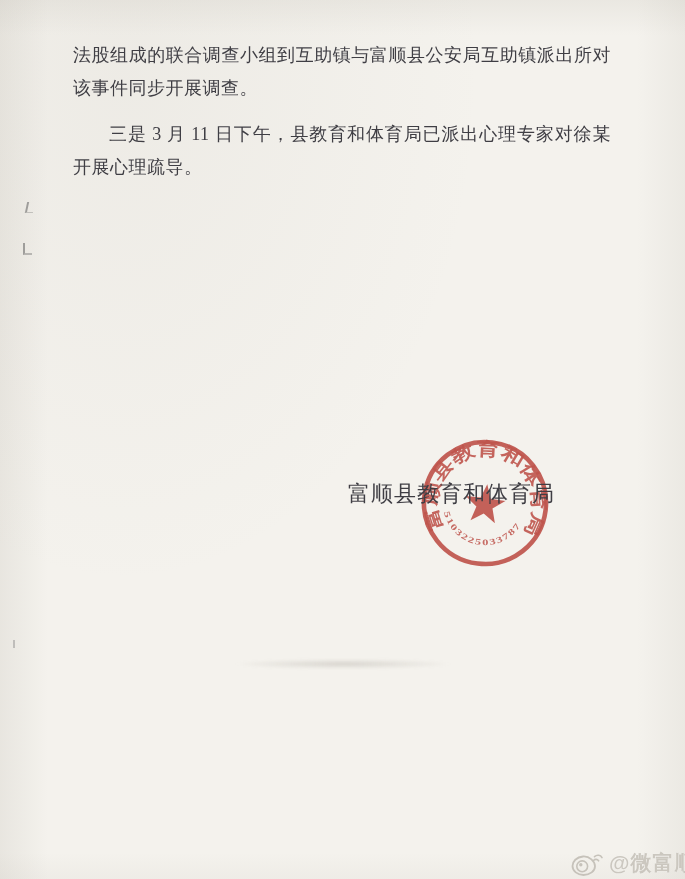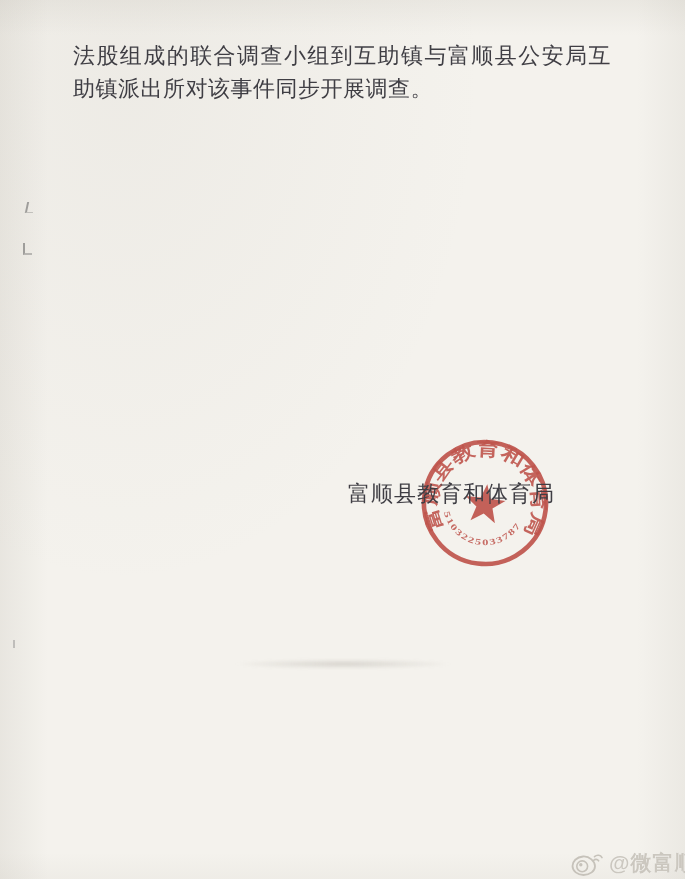--- a/index.html
+++ b/index.html
@@ -14,21 +14,21 @@
     position: absolute; inset: 0;
     background:
       linear-gradient(90deg, rgba(185,180,170,0.20) 0%, rgba(0,0,0,0) 7%, rgba(0,0,0,0) 93%, rgba(190,186,176,0.16) 100%),
       linear-gradient(180deg, rgba(198,194,184,0.22) 0%, rgba(0,0,0,0) 4%, rgba(0,0,0,0) 97%, rgba(198,194,184,0.12) 100%),
       radial-gradient(ellipse at 18% 8%, rgba(178,173,162,0.10), rgba(0,0,0,0) 45%),
       #f4f2ed;
   }
   .doc-text {
     position: absolute; left: 73px; top: 39px; width: 538px;
     color: #3f3e44;
-    font-size: 22px; line-height: 33.4px;
+    font-size: 18px; line-height: 33.4px;
     letter-spacing: 0.5px;
     text-align: justify;
     text-justify: inter-ideograph;
     word-break: break-all;
   }
   .doc-text p { margin: 0 0 12px 0; }
   .doc-text p.indent { text-indent: 2em; }
   .sig {
     position: absolute; color: #3f3e44;
     font-size: 22px; line-height: 33px; letter-spacing: 1px;
@@ -74,20 +74,21 @@
     white-space: nowrap;
   }
 </style>
 </head>
 <body>
 
 <div class="page">
 
   <div class="doc-text">
     <p>法股组成的联合调查小组到互助镇与富顺县公安局互助镇派出所对该事件同步开展调查。</p>
+    <p class="indent">三是 3 月 11 日下午，县教育和体育局已派出心理专家对徐某开展心理疏导。</p>
   </div>
 
   <div class="sig sig-org">富顺县教育和体育局</div>
 
   <svg class="seal" viewBox="0 0 180 180" xmlns="http://www.w3.org/2000/svg" aria-hidden="true">
     <defs>
       <path id="ringTextPath" d="M 52.2 119.6 A 48 48 0 1 1 127.8 119.6" fill="none"></path>
       <path id="serialPath" d="M 49.8 102.3 A 42 42 0 0 0 130.2 102.3" fill="none"></path>
     </defs>
     <circle cx="90" cy="90" r="61" fill="none" stroke="#c0413a" stroke-width="4.6" stroke-opacity="0.92"></circle>

